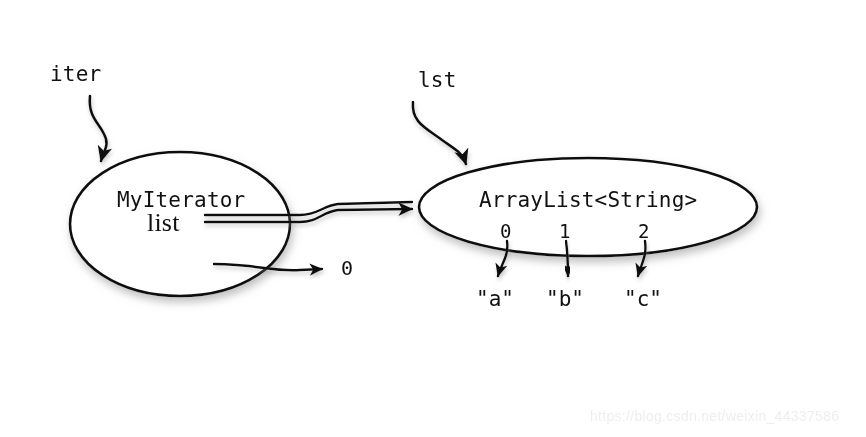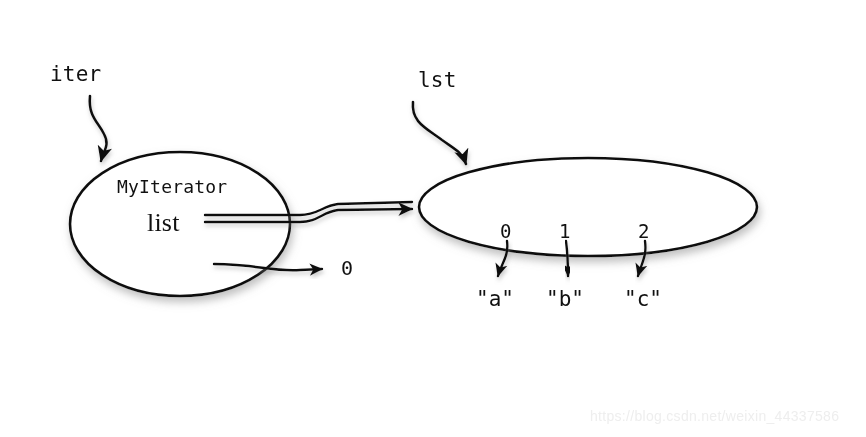--- a/index.html
+++ b/index.html
@@ -27,21 +27,21 @@
     width: 866px;
     height: 437px;
   }
   .label-text {
     position: absolute;
     color: #111111;
     font-family: "DejaVu Sans Mono", "Liberation Mono", monospace;
     white-space: nowrap;
     user-select: none;
   }
-  .node-title   { font-size: 18px; letter-spacing: 0.2px; }
+  .node-title   { font-size: 21px; letter-spacing: 0.2px; margin-top: 12px; }
   .node-field   { font-size: 26px; letter-spacing: 0.2px; font-family: Liberation Serif, serif; }
   .var-name     { font-size: 21px; letter-spacing: 0.2px; }
   .index-label  { font-size: 19px; }
   .value-label  { font-size: 21px; }
   .scalar-label { font-size: 20px; }
   .watermark {
     position: absolute;
     left: 590px;
     top: 408px;
     font-family: "Liberation Sans", sans-serif;
@@ -97,20 +97,21 @@
 
   <div class="label-text var-name" style="left:394px; top:68px;margin-left:24px;">lst</div>
 
   <div class="label-text node-title" style="left:117px; top:176px;">MyIterator</div>
 
   <div class="label-text node-field" style="left:147px; top:208px;">list</div>
 
 
   <div class="label-text scalar-label" style="left:341px; top:256px;">0</div>
 
+  <div class="label-text node-title" style="left:479px; top:176px;">ArrayList&lt;String&gt;</div>
 
   <div class="label-text index-label" style="left:500px; top:220px;">0</div>
 
   <div class="label-text index-label" style="left:559px; top:220px;">1</div>
 
   <div class="label-text index-label" style="left:638px; top:220px;">2</div>
 
   <div class="label-text value-label" style="left:476px; top:287px;">"a"</div>
 
   <div class="label-text value-label" style="left:546px; top:287px;">"b"</div>

